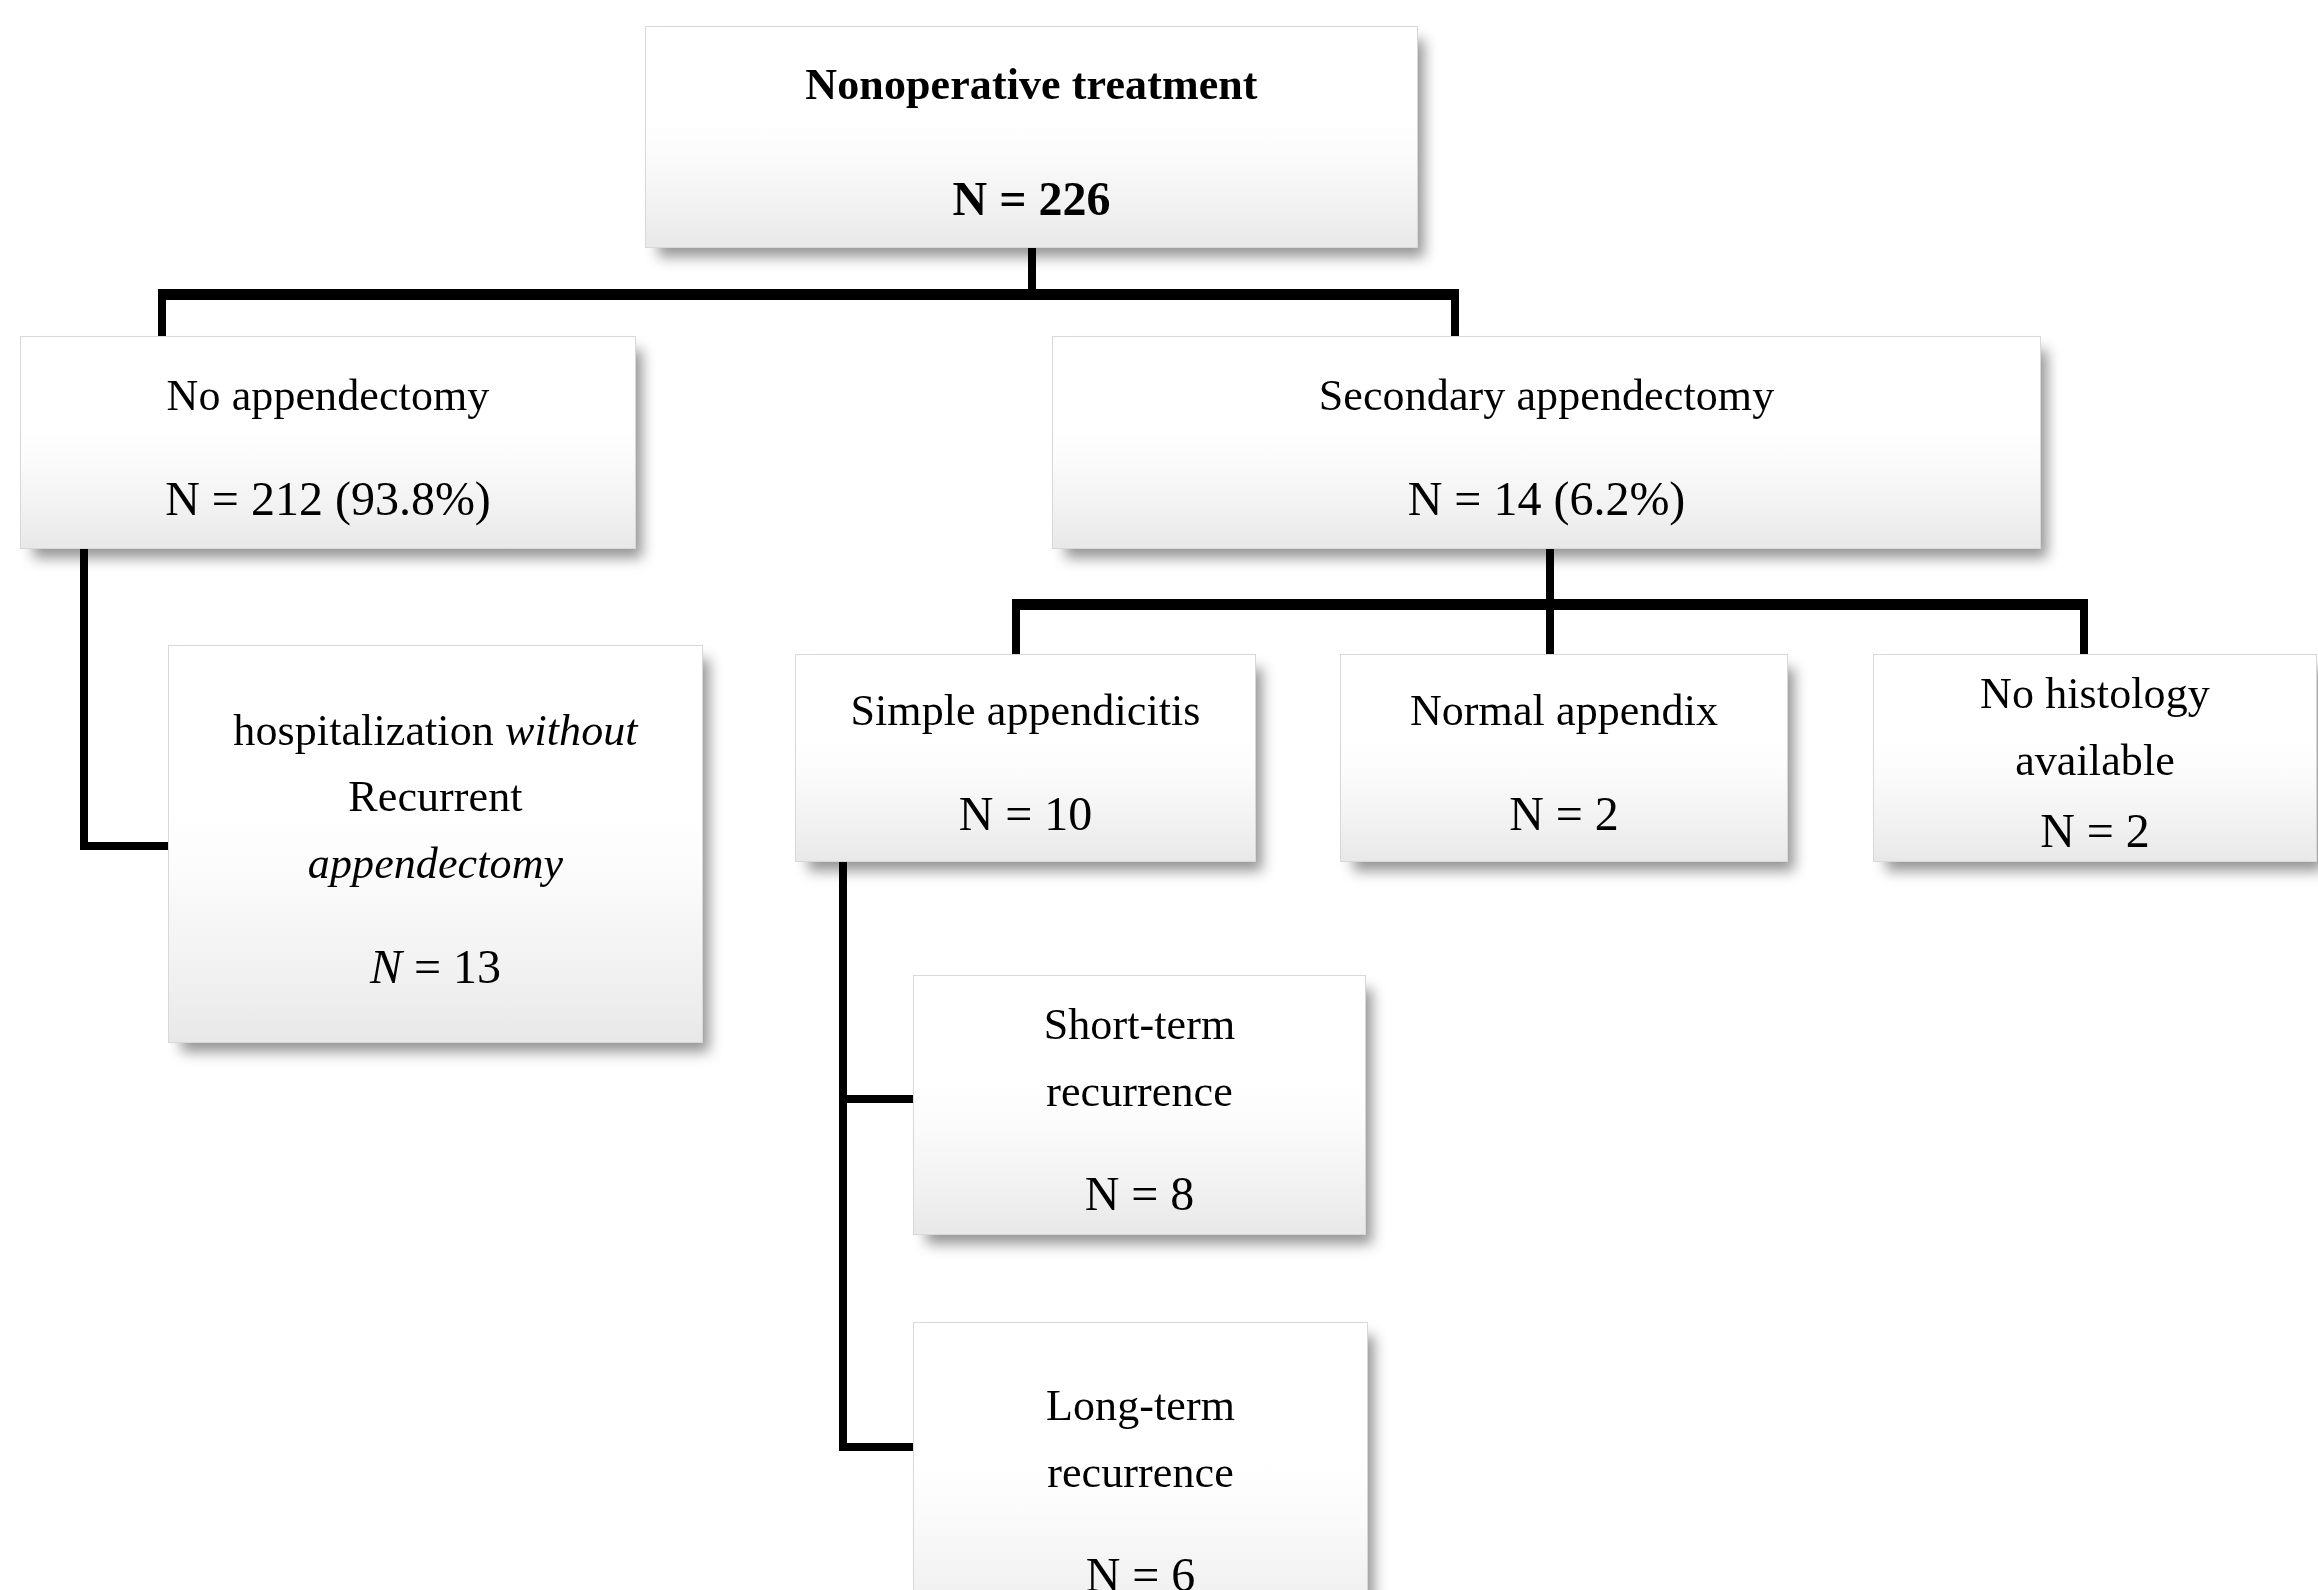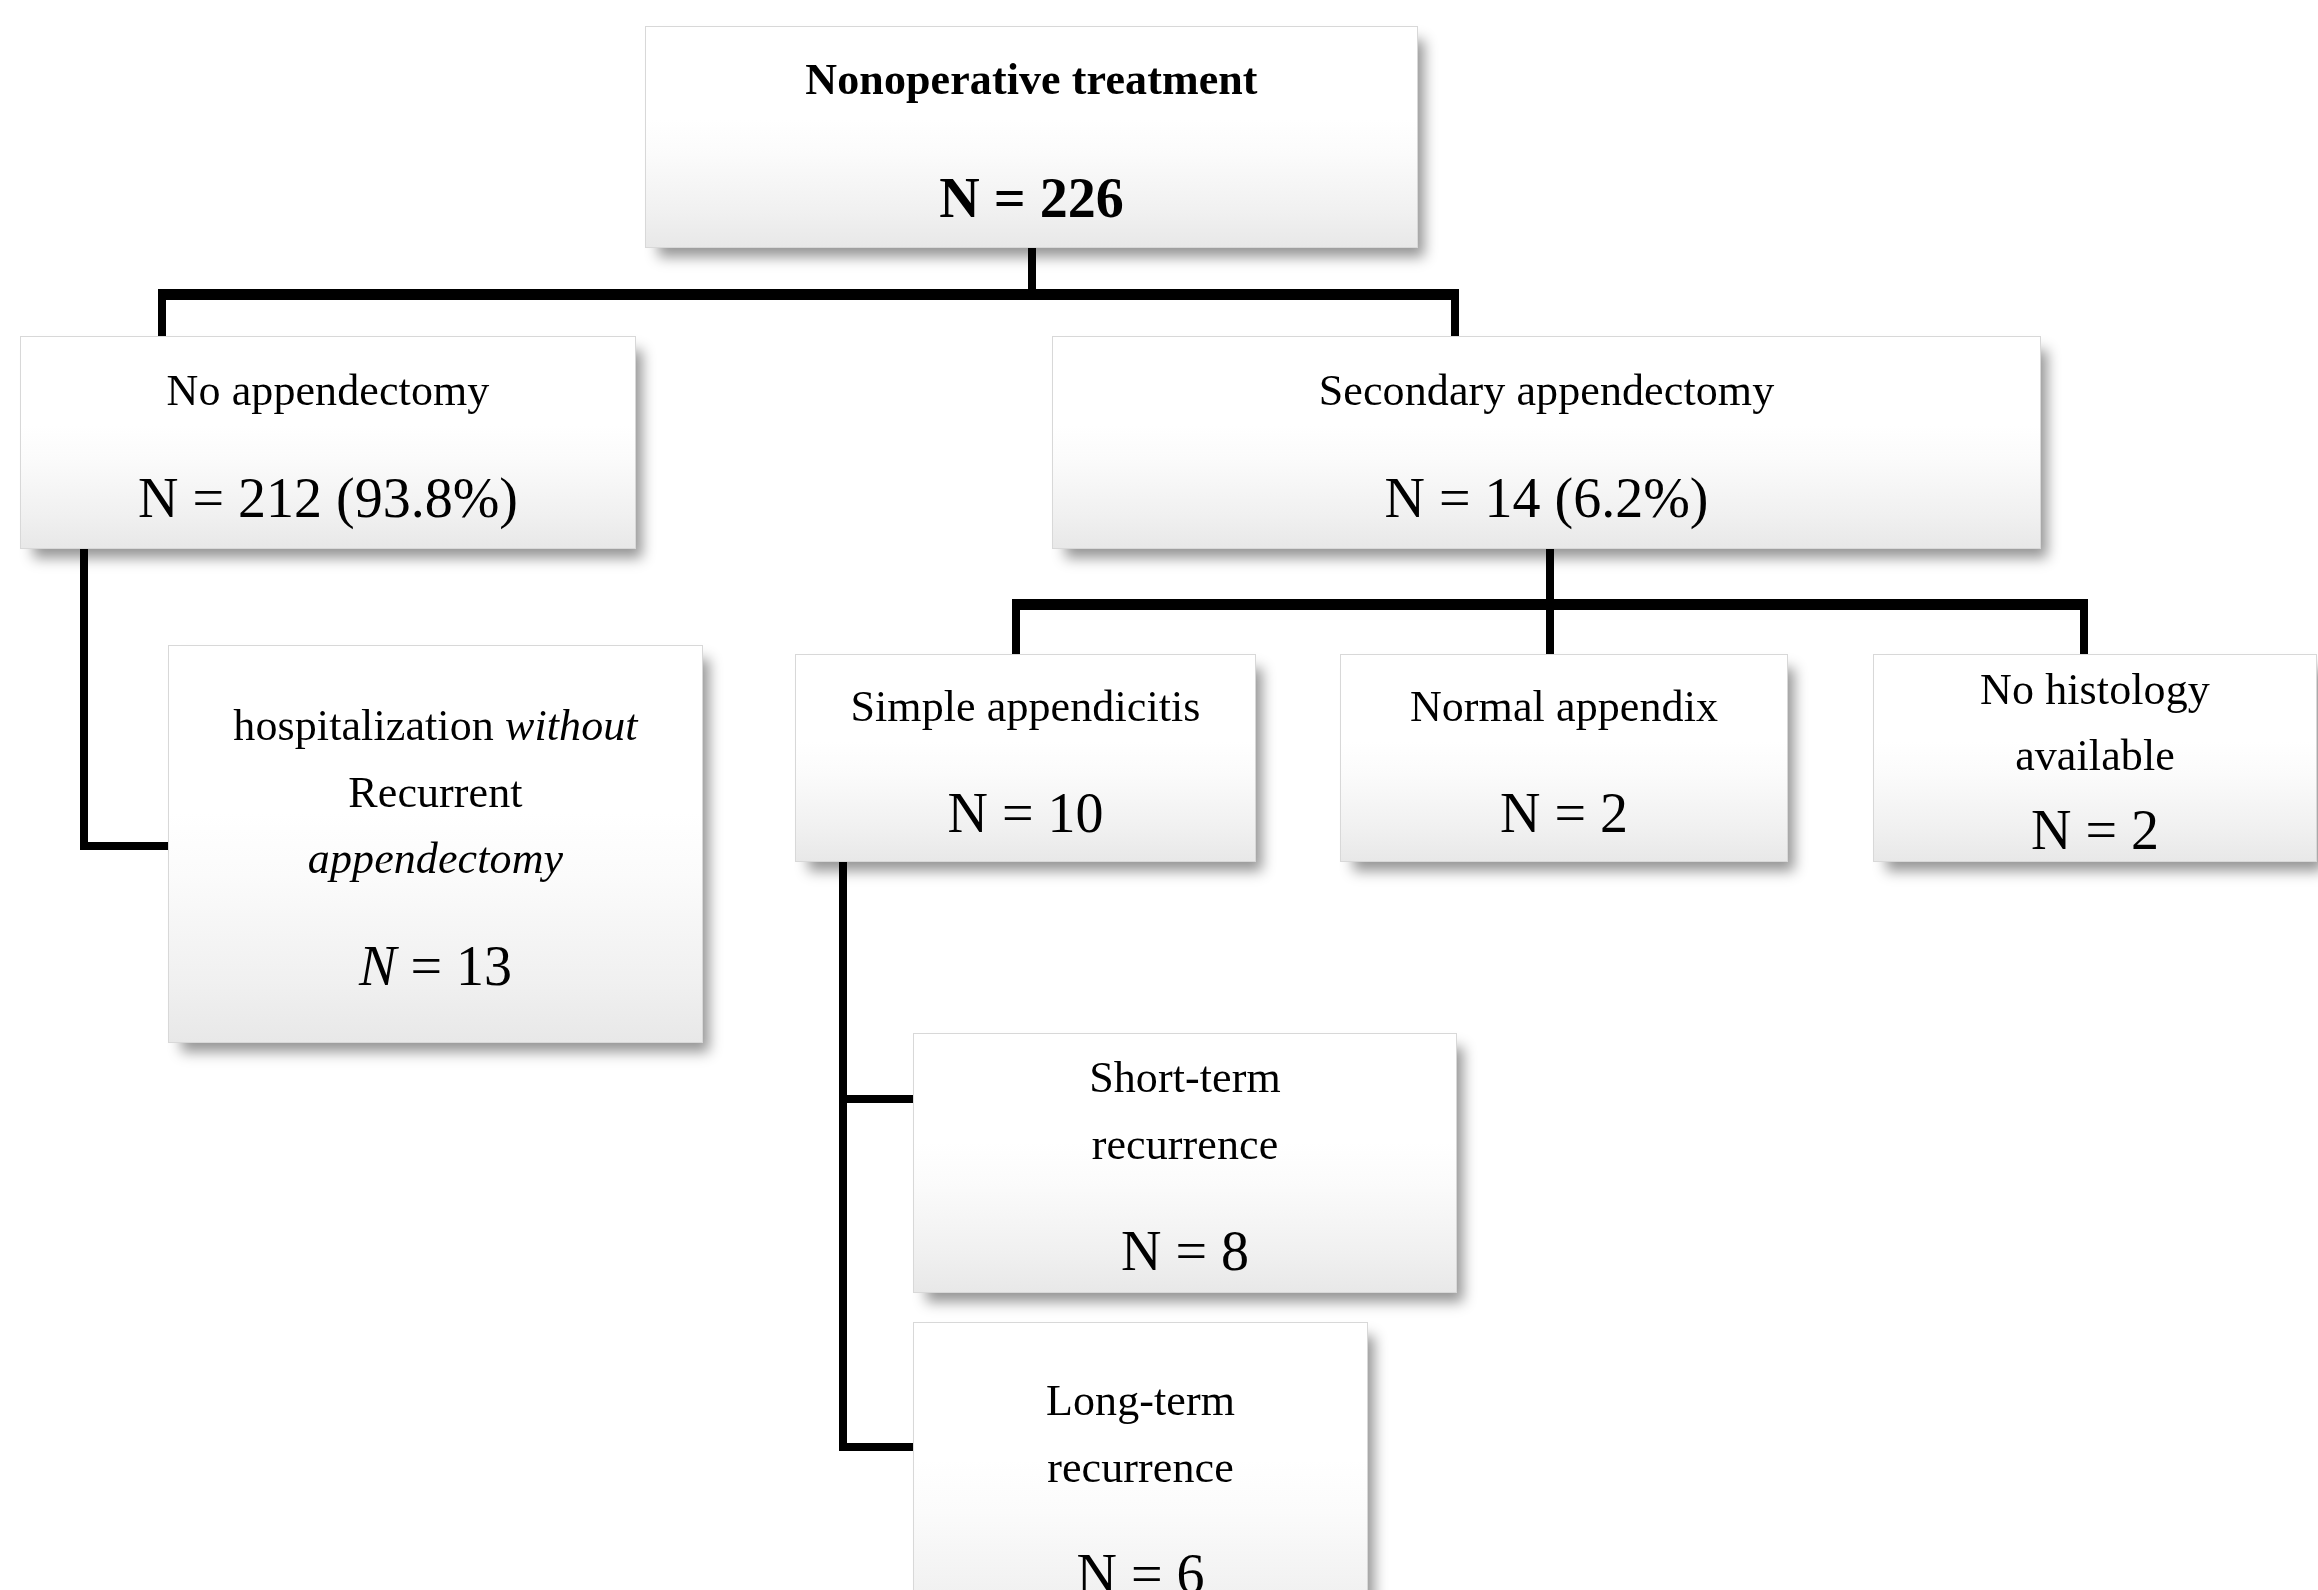--- a/index.html
+++ b/index.html
@@ -42,21 +42,21 @@
     padding: 0 10px;
     box-sizing: border-box;
     margin-top: 12px;
   }
   .node .title {
     font-size: 44px;
     line-height: 1.24;
     letter-spacing: 0.1px;
   }
   .node .count {
-    font-size: 56px;
+    font-size: 48px;
     line-height: 1.24;
   }
   .node.bold .title,
   .node.bold .count {
     font-weight: bold;
   }
   .gap-sm { height: 33px; }
   .gap-md { height: 44px; }
 
   em.it { font-style: italic; }
@@ -135,21 +135,21 @@
     <span class="line count">N = 2</span>
   </div>
 
   <div class="node" style="left:1873px; top:654px; width:444px; height:208px;text-align:center;">
     <span class="line title">No histology</span>
     <span class="line title">available</span>
     <span class="gap-sm"></span>
     <span class="line count">N = 2</span>
   </div>
 
-  <div class="node" style="left:913px; top:1033px; width:544px; height:260px;">
+  <div class="node" style="left:913px; top:975px; width:453px; height:260px;">
     <span class="line title">Short-term</span>
     <span class="line title">recurrence</span>
     <span class="gap-sm"></span>
     <span class="line count">N = 8</span>
   </div>
 
   <div class="node" style="left:913px; top:1322px; width:455px; height:328px;">
     <span class="line title">Long-term</span>
     <span class="line title">recurrence</span>
     <span class="gap-sm"></span>

